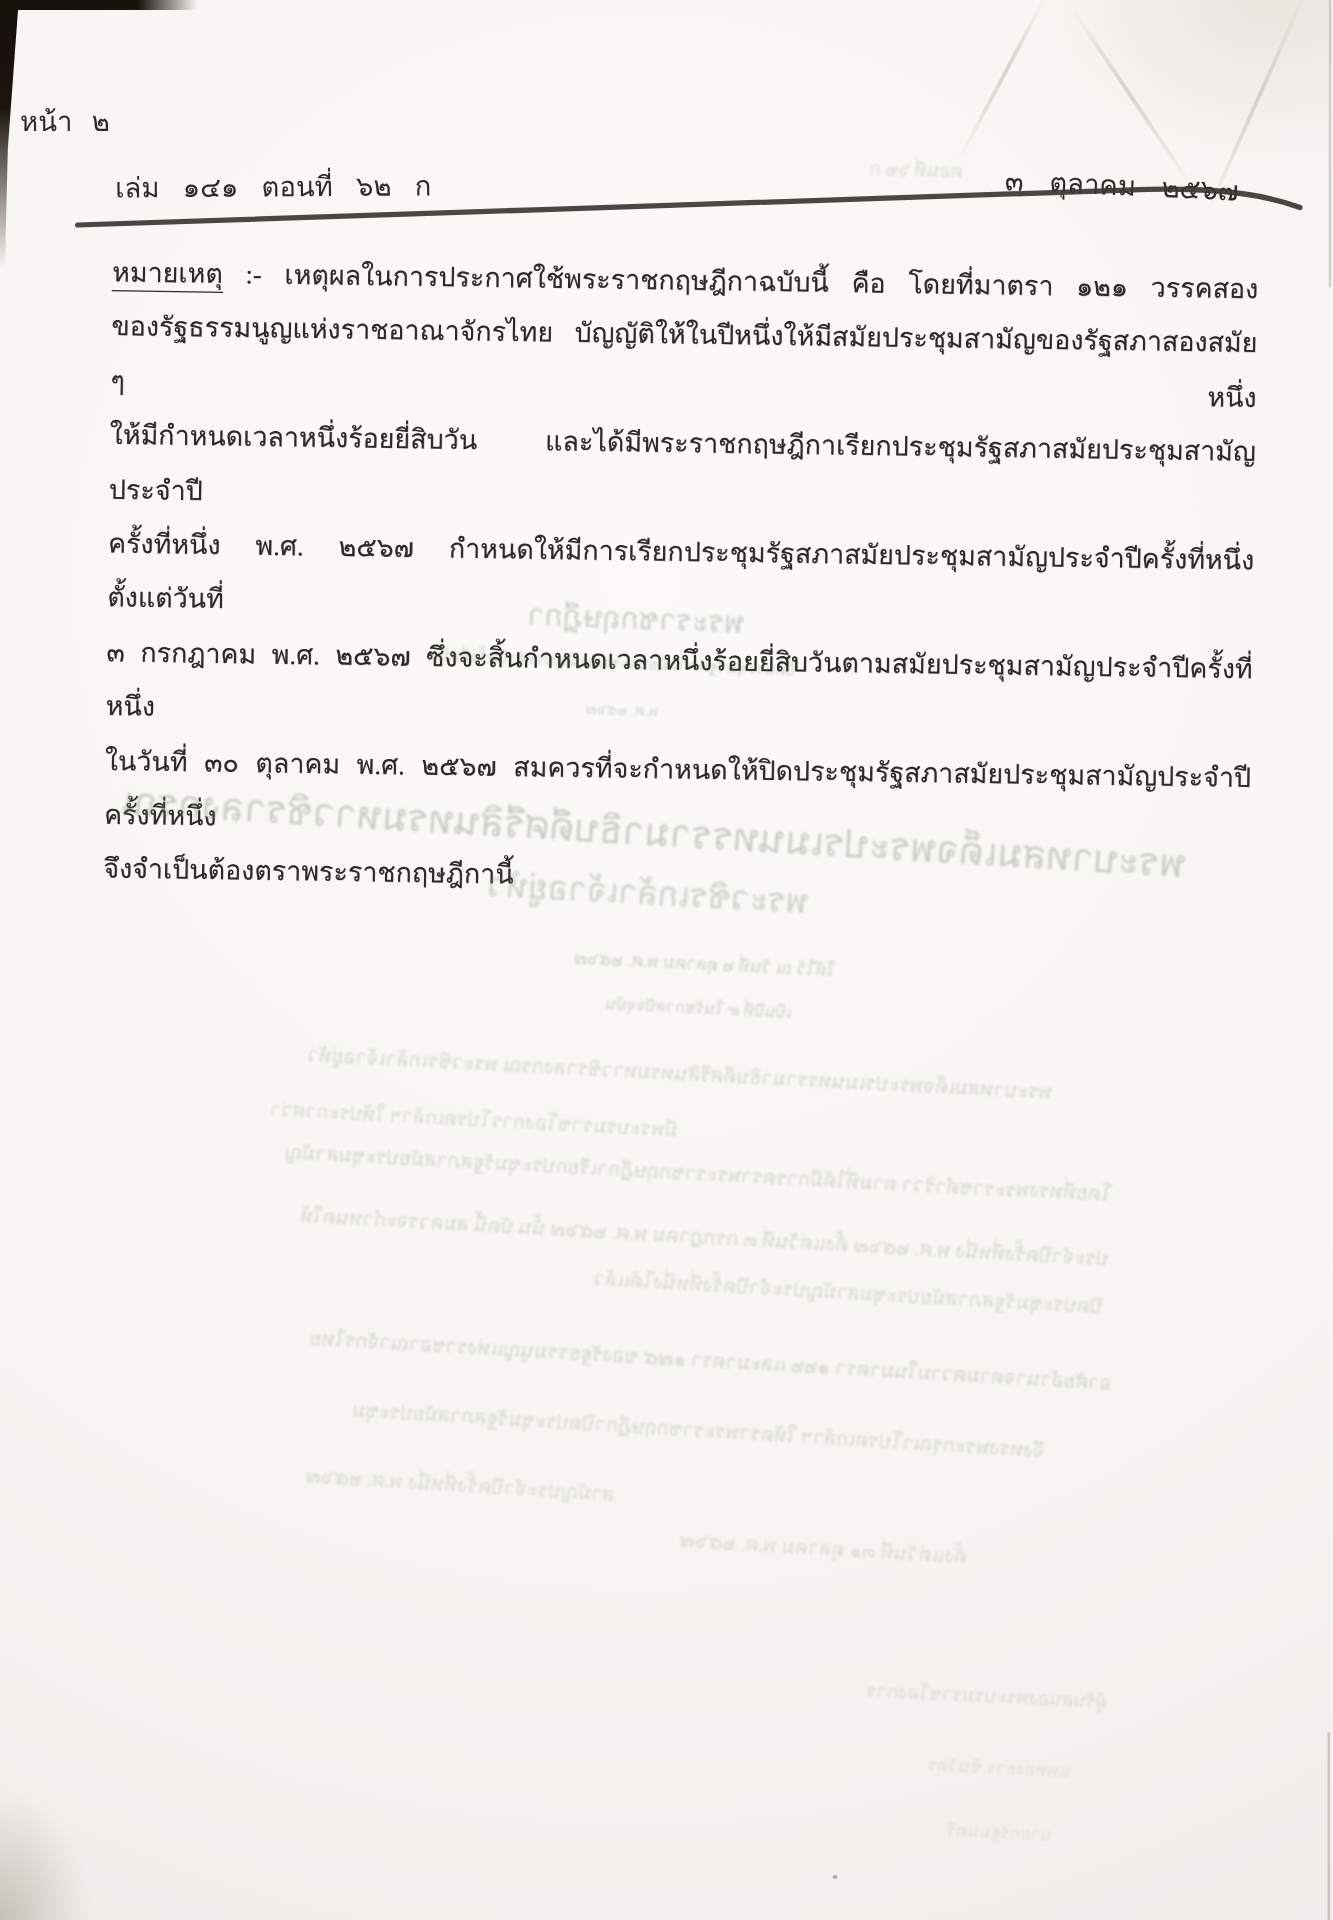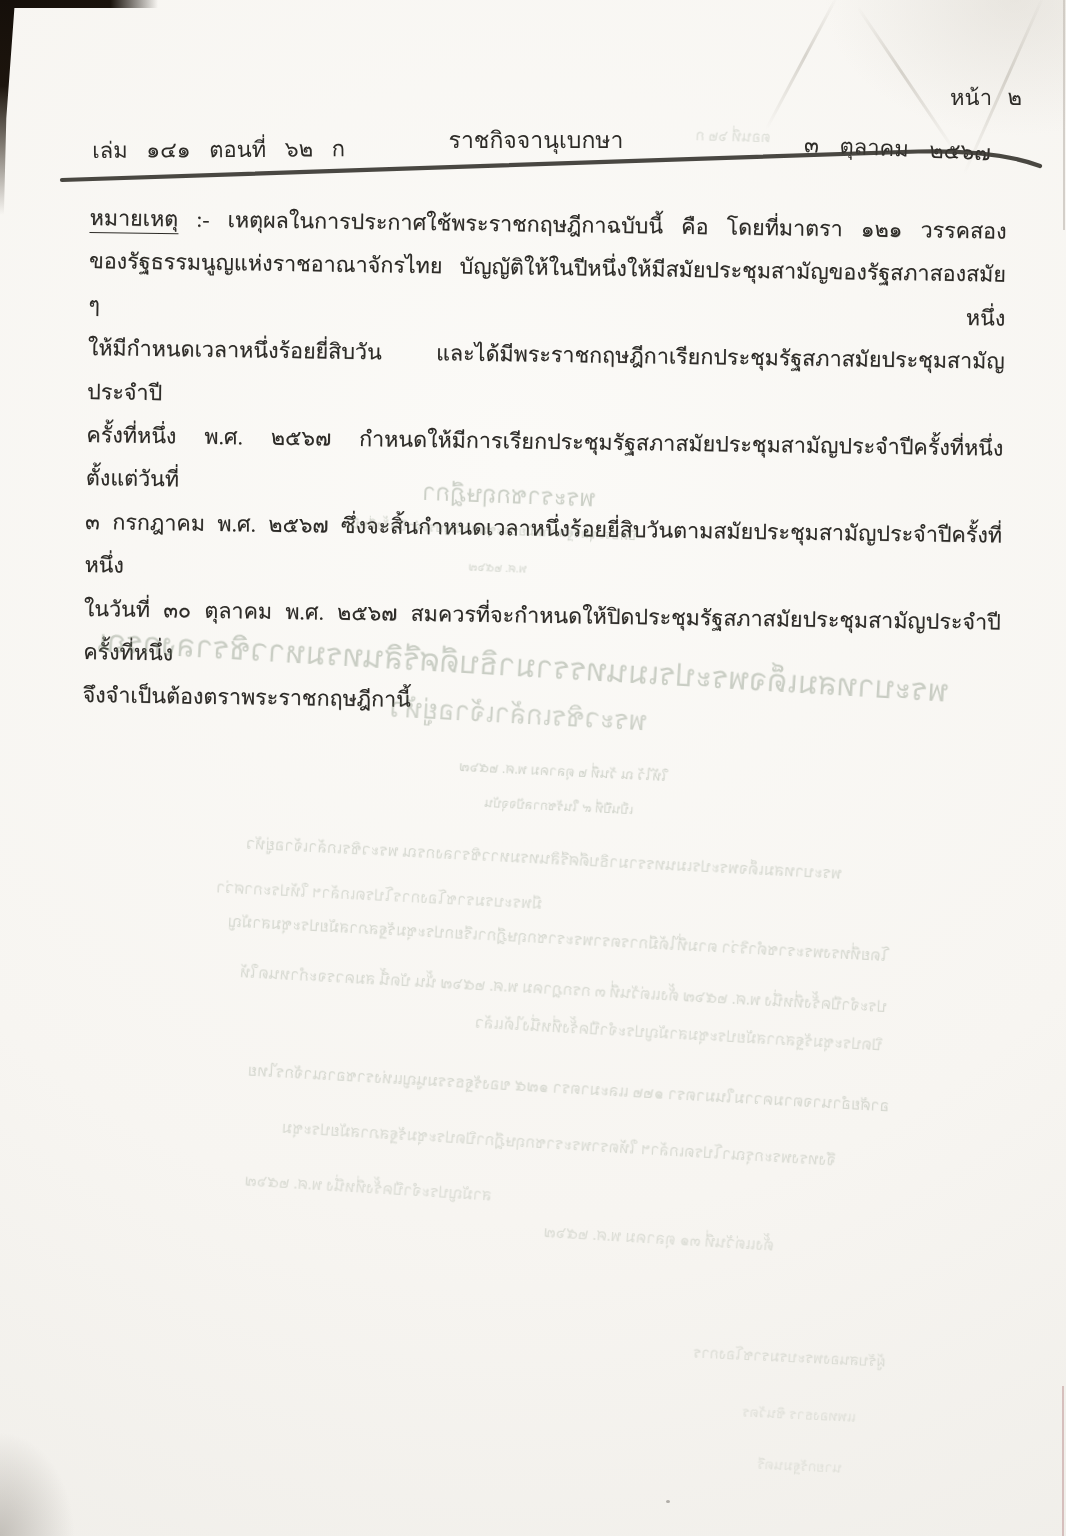--- a/index.html
+++ b/index.html
@@ -35,21 +35,21 @@
   .crease.c1{left:800px;top:-12px;height:150px;transform:rotate(28deg);}
   .crease.c2{left:905px;top:-8px;height:175px;transform:rotate(-34deg);}
   .crease.c3{left:1002px;top:-12px;height:195px;transform:rotate(24deg);}
   .bl-shade{
     position:absolute;left:0;top:1392px;width:115px;height:144px;pointer-events:none;
     background:radial-gradient(90% 100% at 0% 100%, rgba(140,134,126,.45), rgba(140,134,126,0) 72%);
   }
   .speck{position:absolute;width:4px;height:3px;border-radius:50%;background:rgba(110,106,100,.5);}
   
   .page-label{
-    position:absolute;left:0;top:80px;width:1022px;text-align:right;
+    position:absolute;left:16px;top:80px;width:1022px;text-align:left;
     font-size:22px;word-spacing:10px;
   }
   .h-left{
     position:absolute;left:92px;top:133px;font-size:22px;word-spacing:13px;
     transform:rotate(-.4deg);transform-origin:left top;white-space:nowrap;
   }
   .h-title{
     position:absolute;left:386px;top:122px;width:300px;text-align:center;
     font-size:23px;white-space:nowrap;
   }
@@ -87,21 +87,20 @@
   <div class="edge-right-bottom"></div>
   <div class="tr-shade"></div>
   <div class="crease c1"></div>
   <div class="crease c2"></div>
   <div class="crease c3"></div>
   <div class="bl-shade"></div>
   <div class="speck" style="left:666px;top:1500px;"></div>
 
   <div class="page-label">หน้า ๒</div>
   <div class="h-left">เล่ม ๑๔๑ ตอนที่ ๖๒ ก</div>
-  <div class="h-title">ราชกิจจานุเบกษา</div>
   <div class="h-date">๓ ตุลาคม ๒๕๖๗</div>
   <div class="ghost-h">
     <span class="mir">ตอนที่ ๖๒ ก</span>
   </div>
   <svg class="rule" width="1066" height="40" viewBox="0 0 1066 40">
     <path d="M62 34 C 340 26, 650 13, 918 5.5 C 968 4.5, 1008 8, 1040 20" fill="none" stroke="#3a3732" stroke-width="4.2" stroke-linecap="round" opacity="0.92"></path>
   </svg>
 
   <div class="note" id="note-lines">
     <div class="note-line"><span class="note-label">หมายเหตุ</span><span> :- เหตุผลในการประกาศใช้พระราชกฤษฎีกาฉบับนี้ คือ โดยที่มาตรา ๑๒๑ วรรคสอง</span></div>

